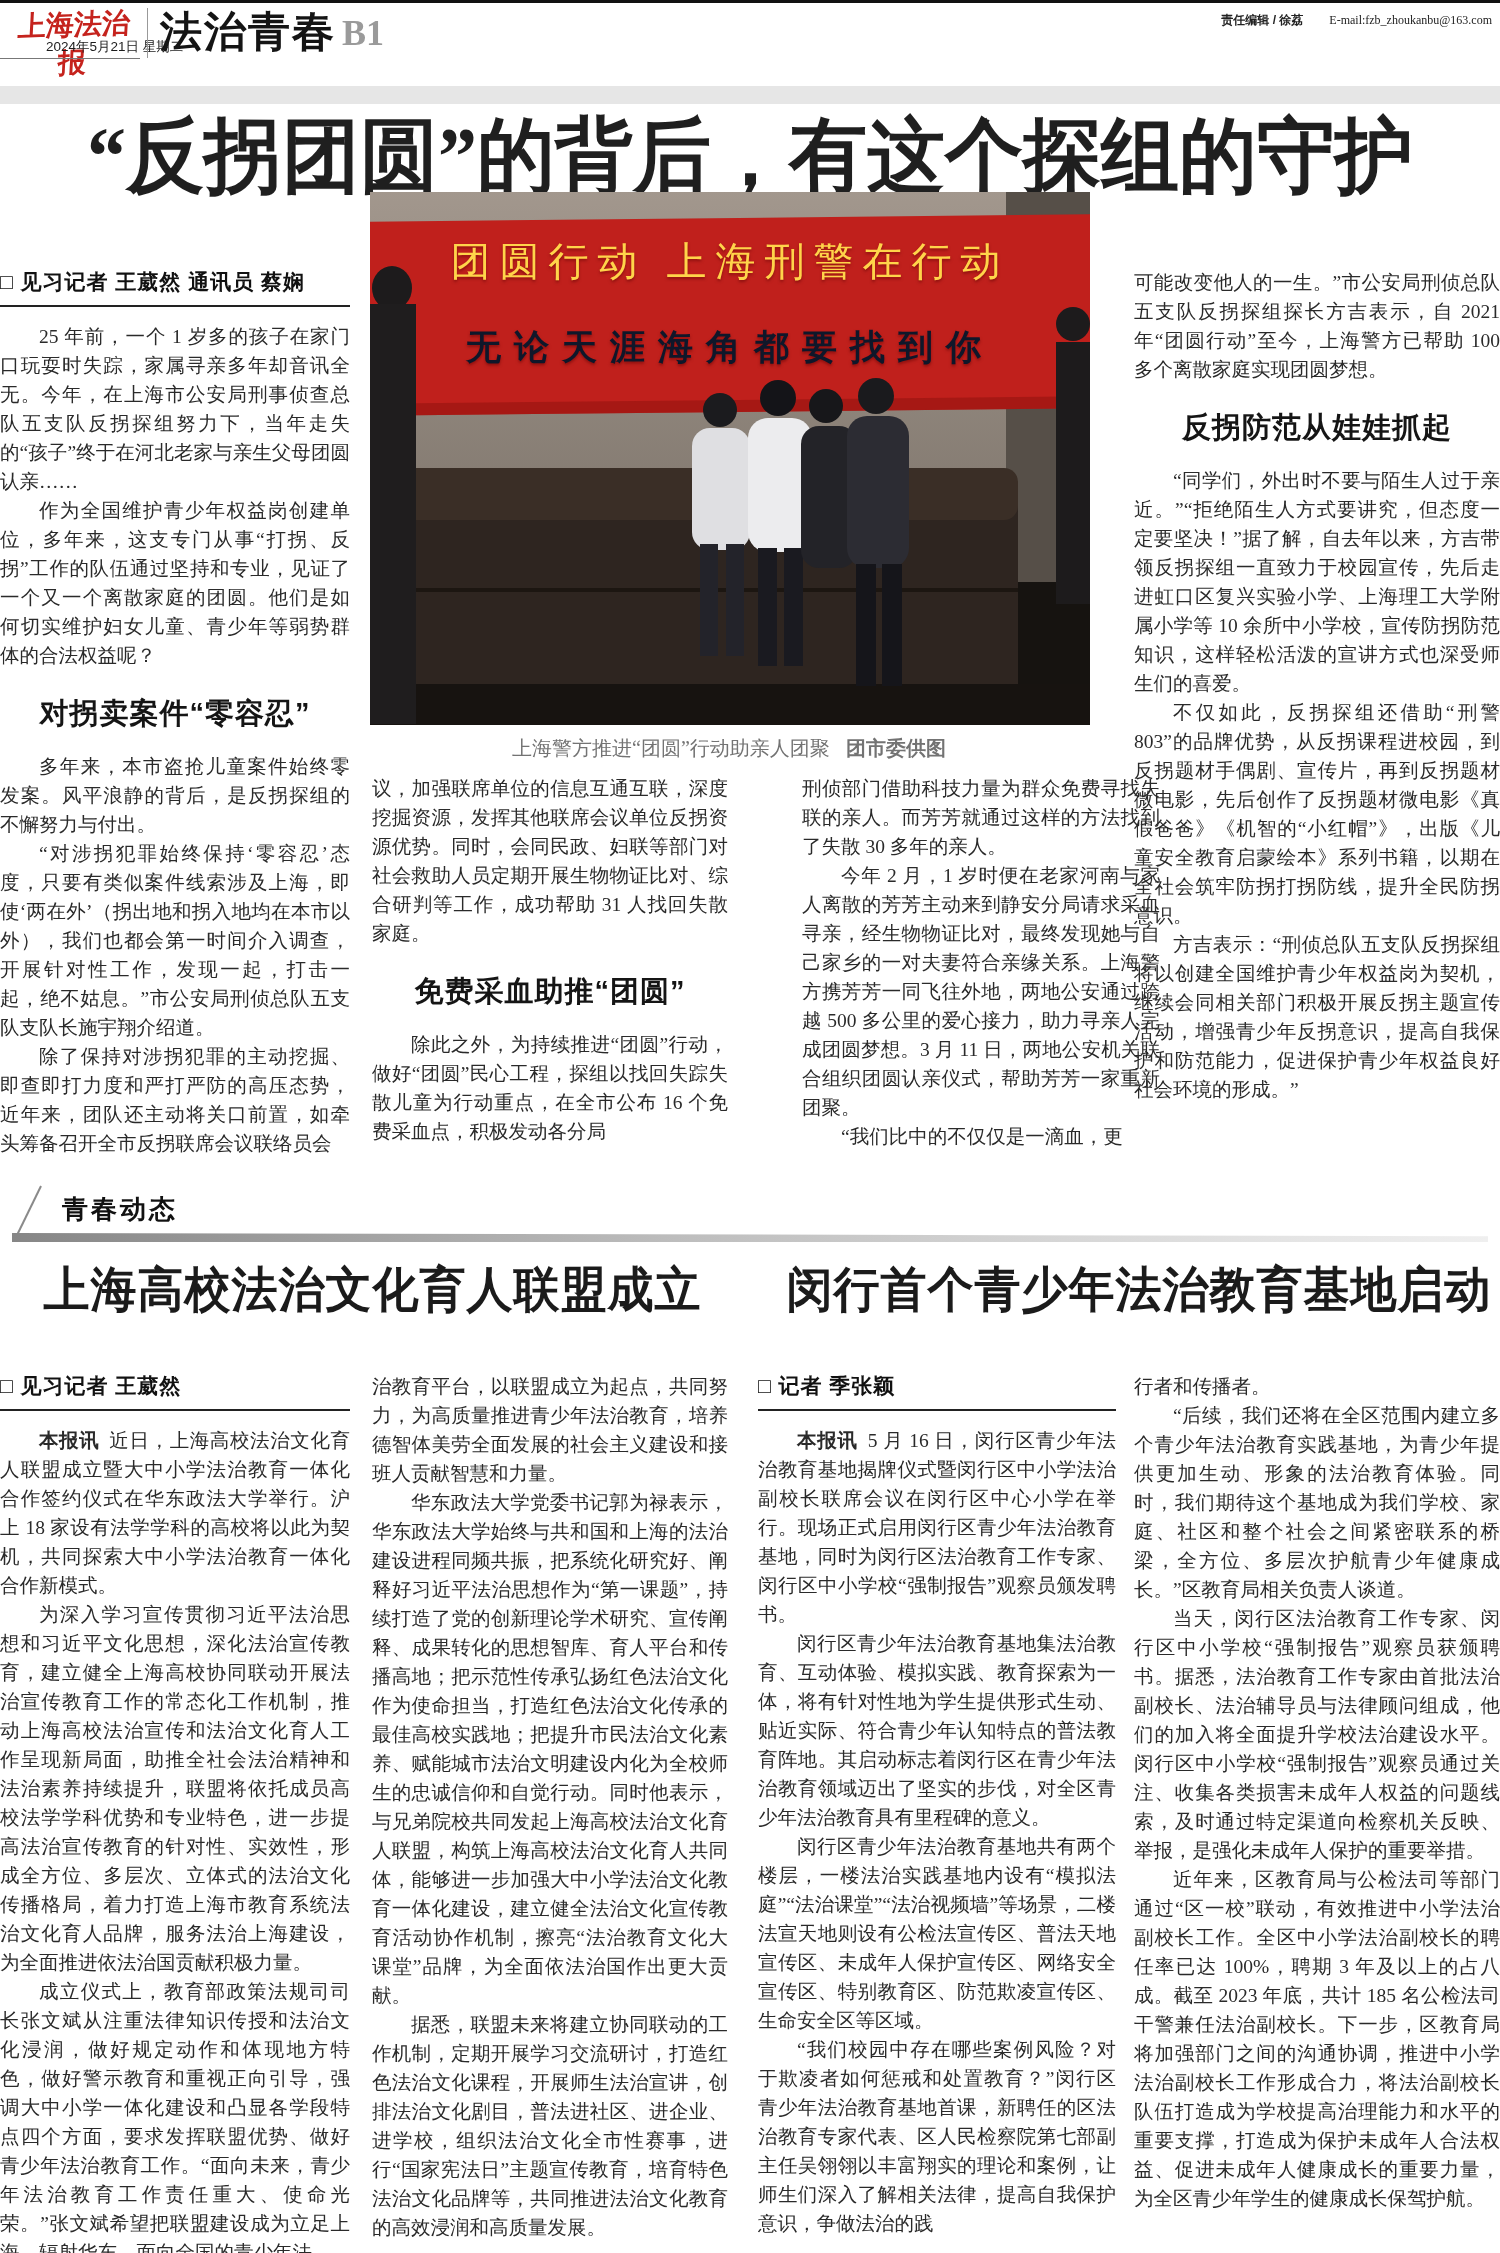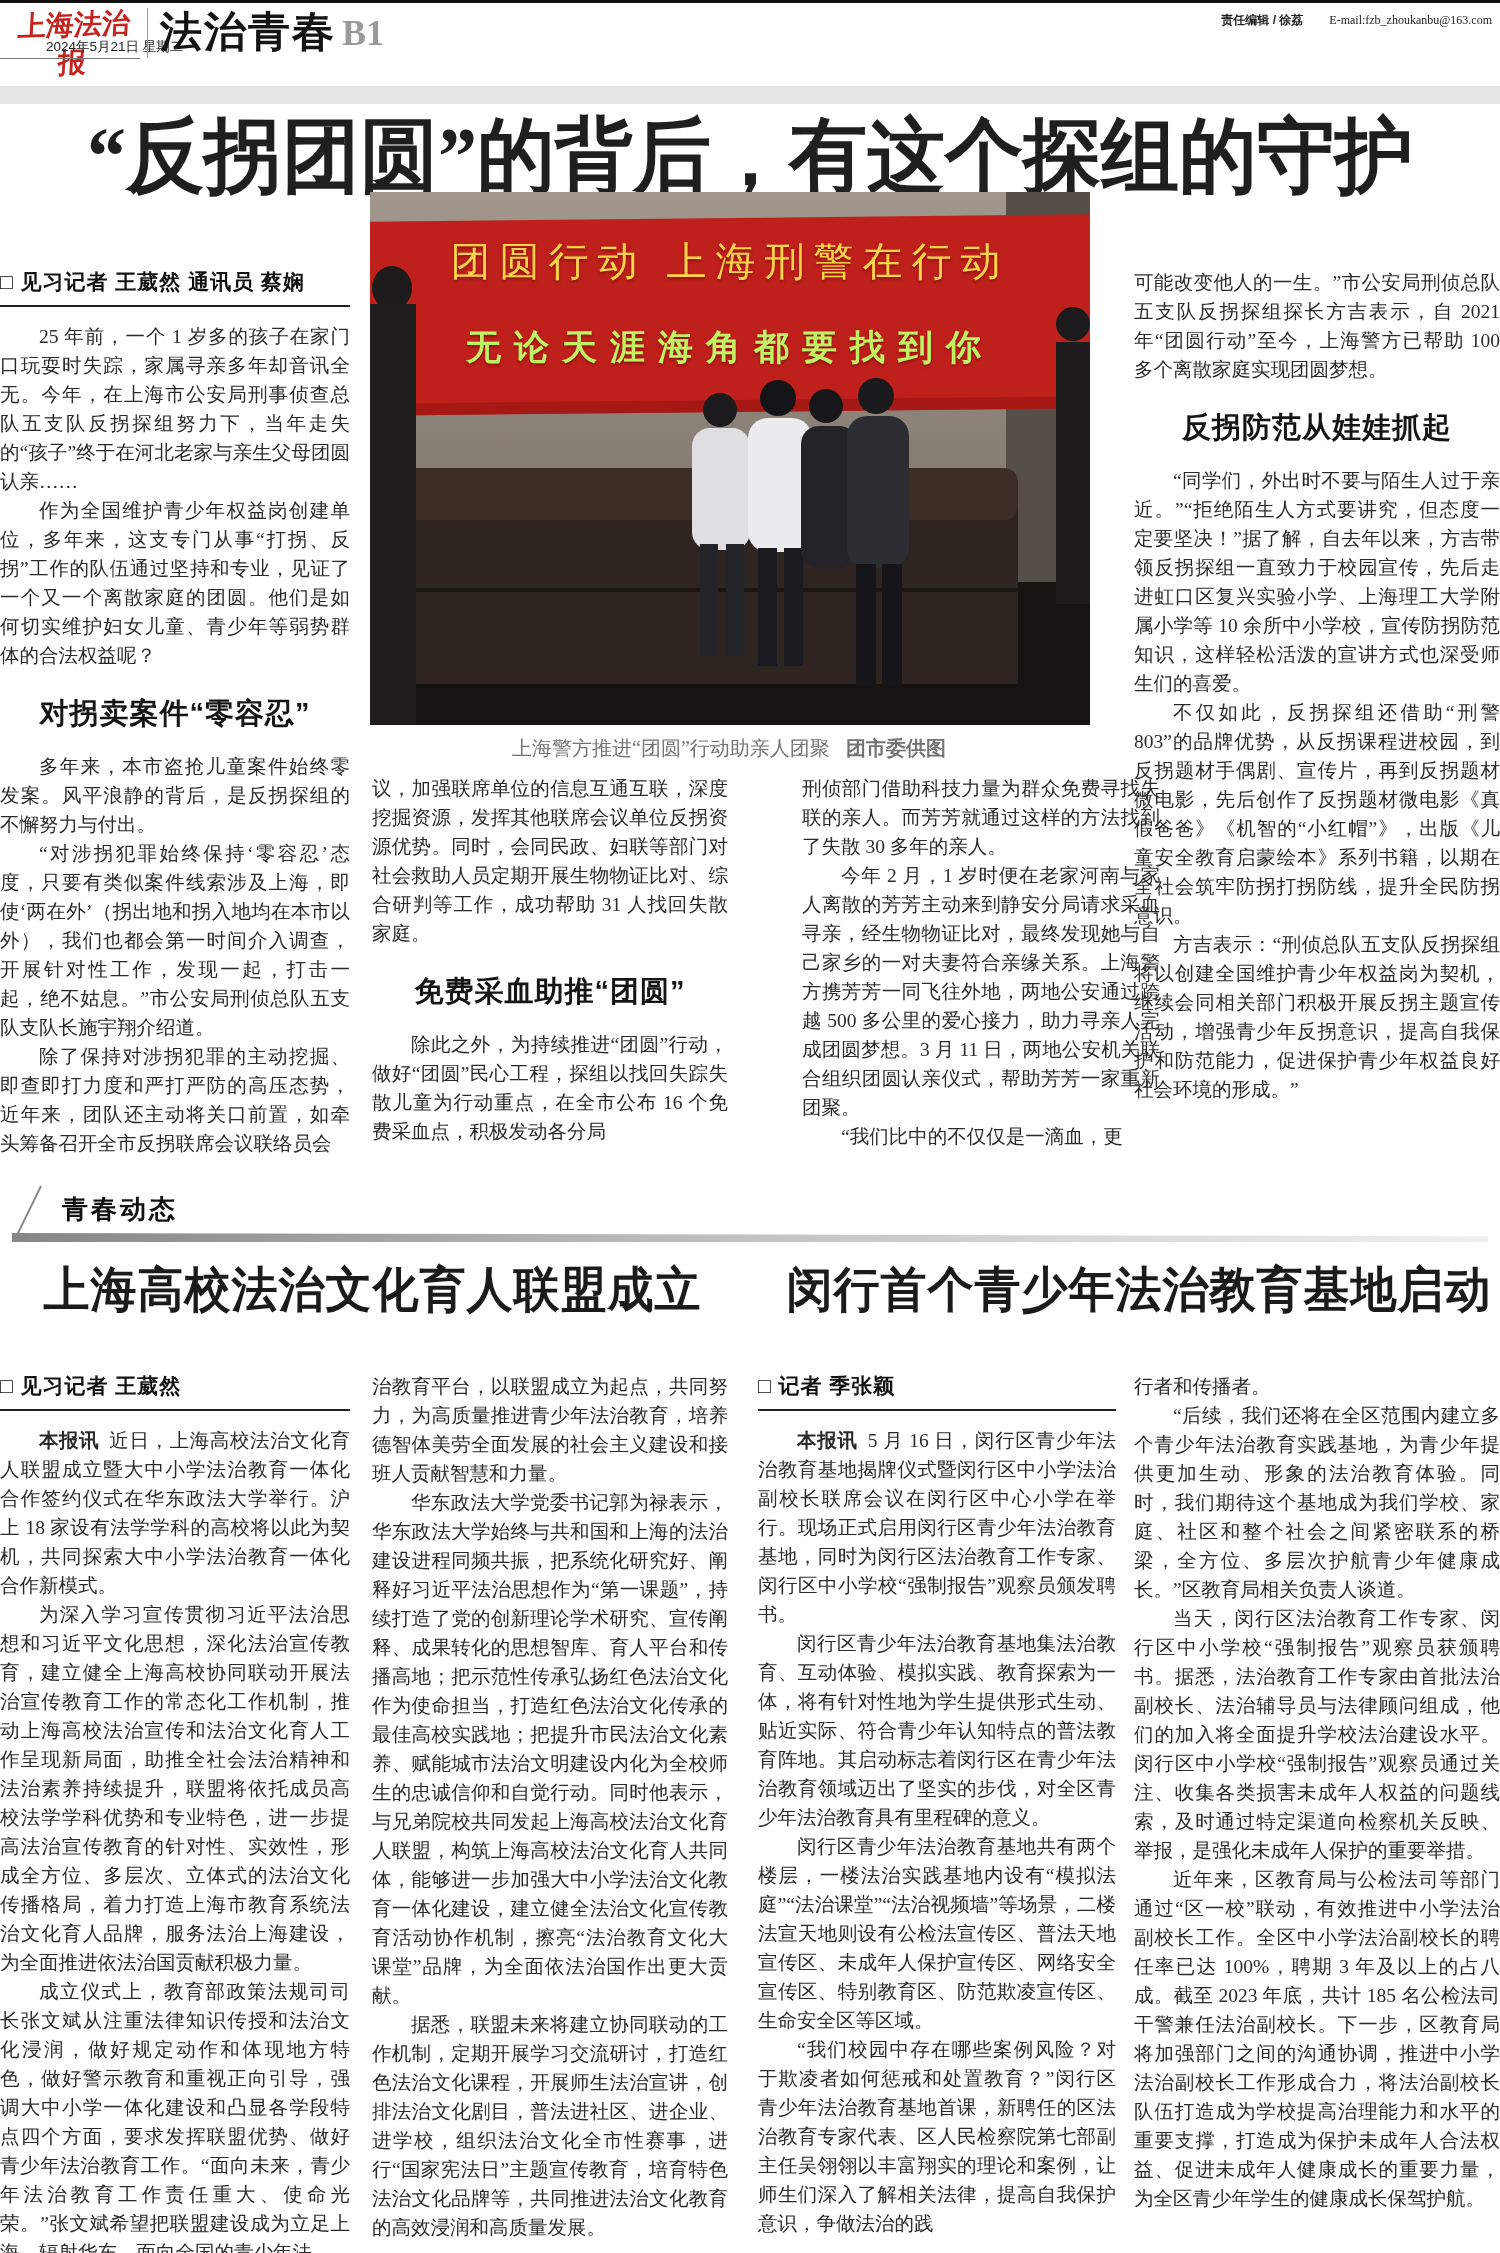--- a/index.html
+++ b/index.html
@@ -46,21 +46,21 @@
   .lead{font-family:Liberation Serif, serif;font-weight:bold;margin-right:10px;}
 
   
   .photo{left:370px;top:192px;width:720px;height:533px;background:#7d746b;overflow:hidden;}
   .photo svg{position:absolute;left:0;top:0;}
   .banner-text1{position:absolute;left:0;top:42px;width:720px;text-align:center;
                 font-family:"Liberation Sans","DejaVu Sans",sans-serif;font-weight:400;
                 font-size:40px;color:#ffd44a;letter-spacing:9px;text-shadow:0 2px 3px rgba(90,0,0,.5);}
   .banner-text2{position:absolute;left:0;top:132px;width:720px;text-align:center;
                 font-family:"Liberation Sans","DejaVu Sans",sans-serif;font-weight:bold;
-                font-size:35px;color:#bef264;letter-spacing:13px;text-shadow:0 2px 3px rgba(90,0,0,.5);}
+                font-size:35px;color:#0f172a;letter-spacing:13px;text-shadow:0 2px 3px rgba(90,0,0,.5);}
   .caption{left:370px;top:735px;width:718px;text-align:center;font-size:20px;color:#737373;}
   .caption .credit{font-family:"Liberation Sans","DejaVu Sans",sans-serif;font-weight:bold;margin-left:16px;}
 
   
   .sb-label{left:62px;top:1192px;font-size:26px;font-weight:bold;letter-spacing:3px;color:#111;}
   .sb-diag{left:40px;top:1186px;width:2px;height:54px;background:#8a8a8a;transform:rotate(26deg);transform-origin:top center;}
   .sb-bar{left:12px;top:1233px;width:1476px;height:9px;
           background:linear-gradient(to right,#868686,#bdbdbd 45%,#e3e3e3 85%,#efefef);
           clip-path:polygon(0 0,100% 35%,100% 100%,0 100%);}
 

